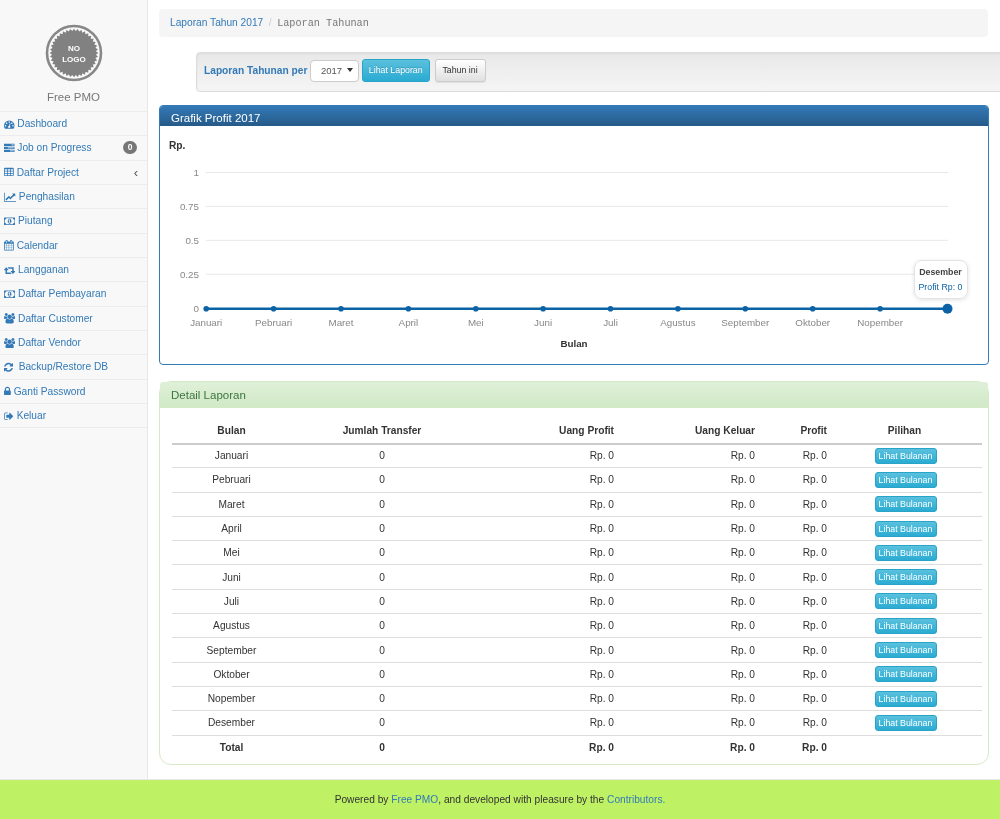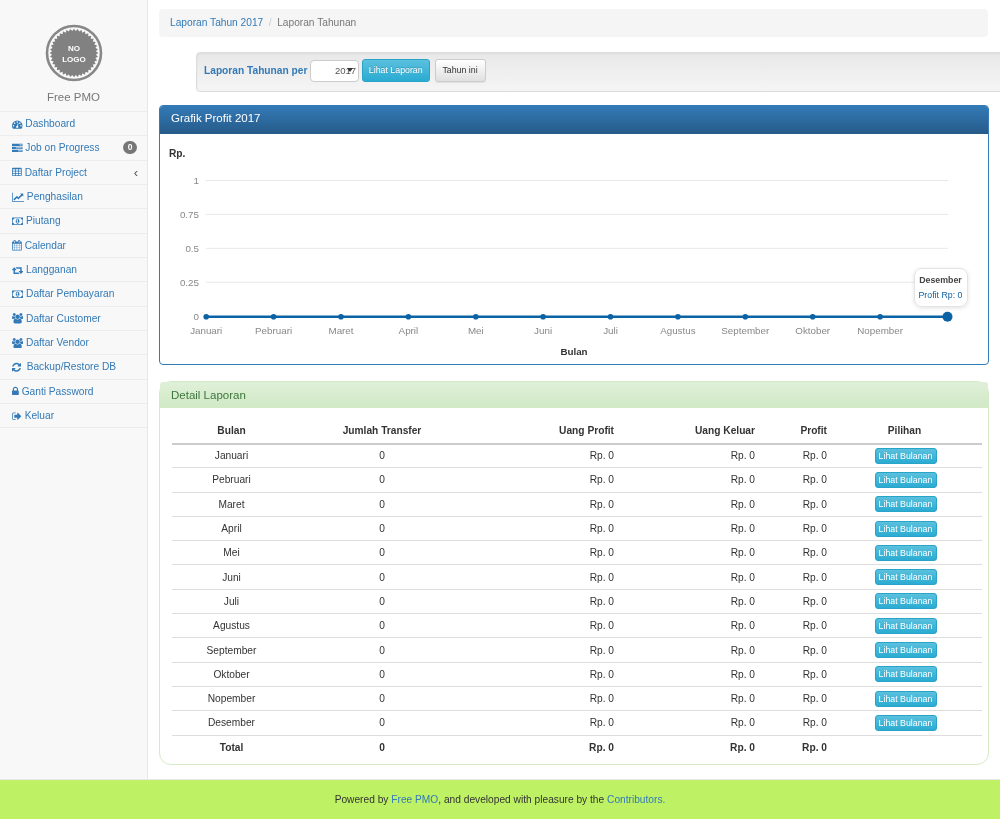--- a/index.html
+++ b/index.html
@@ -6,55 +6,55 @@
   font-family:"Liberation Sans", sans-serif; font-size:10.2px; color:#333; overflow:hidden; }
 a { color:#337ab7; text-decoration:none; }
 
 
 #sidebar { position:absolute; left:0; top:0; width:148px; height:780px;
   background:#f8f8f8; border-right:1px solid #e7e7e7; }
 #logo { text-align:center; padding-top:24px; }
 #brand { text-align:center; color:#777; font-size:11.5px; margin-top:7px; }
 #menu { list-style:none; margin-top:8px; border-top:1px solid #ececec; }
 #menu li { height:24.35px; line-height:24.35px; border-bottom:1px solid #ececec;
-  padding-left:12px; color:#337ab7; font-size:10.2px; white-space:nowrap; position:relative; }
+  padding-left:4px; color:#337ab7; font-size:10.2px; white-space:nowrap; position:relative; }
 .badge { position:absolute; right:10px; top:5px; background:#777; color:#fff;
   font-size:8.5px; font-weight:bold; line-height:13px; padding:0 4.5px; border-radius:8px; }
 .chev { position:absolute; right:9px; top:0; color:#555; font-size:13px; }
 
 
 #bc { position:absolute; left:159px; top:9px; width:829px; height:28px;
   background:#f5f5f5; border-radius:4px; line-height:28px; padding-left:11px; font-size:10.2px; }
 #bc .sep { color:#ccc; padding:0 5.5px; }
-#bc .act { color:#777; }
+#bc .act { color:#777;font-family:Liberation Mono, monospace; }
 
 
 #well { position:absolute; left:159px; top:52px; width:829px; height:40px;
   background:linear-gradient(to bottom,#e8e8e8 0,#f5f5f5 100%);
   border:1px solid #dcdcdc; border-radius:4px; box-shadow:inset 0 1px 3px rgba(0,0,0,.05);margin-left:37px; }
 #well .lbl { position:absolute; left:7px; top:12px; font-weight:bold; color:#337ab7; font-size:10.2px; white-space:nowrap; }
 #well select { position:absolute; left:113px; top:6.5px; width:48.5px; height:22px;
   border:1px solid #ccc; border-radius:4px; background:#fff; font-size:9.5px;
-  font-family:"Liberation Sans", sans-serif; color:#555; padding-left:24px;
+  font-family:"Liberation Sans", sans-serif; color:#555; padding-left:10px;
   -webkit-appearance:none; appearance:none; }
 #well .arrow { position:absolute; left:150px; top:15px; width:0; height:0;
   border-left:3.2px solid transparent; border-right:3.2px solid transparent; border-top:4.2px solid #333; }
 .btn { position:absolute; top:6px; height:23px; line-height:21px; border-radius:3px;
   font-size:8.8px; text-align:center; white-space:nowrap; }
 #btn-lihat { left:164.5px; width:68.5px; color:#fff;
   background:linear-gradient(to bottom,#5bc0de 0,#2aabd2 100%);
   border:1px solid #28a4c9; text-shadow:0 -1px 0 rgba(0,0,0,.2); }
 #btn-tahun { left:237.5px; width:51px; color:#333;
   background:linear-gradient(to bottom,#fff 0,#e0e0e0 100%); border:1px solid #ccc;
   box-shadow:inset 0 1px 0 rgba(255,255,255,.15),0 1px 1px rgba(0,0,0,.075); }
 
 
 #panel1 { position:absolute; left:159px; top:105px; width:830px; height:260px;
   border:1px solid #337ab7; border-radius:4px; background:#fff; }
-#panel1 .hd { height:28px; line-height:24px; padding-left:11px; color:#fff; font-size:11.5px;
+#panel1 .hd { height:20px; line-height:24px; padding-left:11px; color:#fff; font-size:11.5px;
   background:linear-gradient(to bottom,#337ab7 0,#265a88 100%);
   border-radius:3px 3px 0 0; }
 #rp { position:absolute; left:9px; top:14px; font-weight:bold; font-size:10.2px; color:#333; }
 #chart { position:absolute; left:0; top:1px; }
 #tip { position:absolute; left:753.5px; top:133.5px; width:54px; height:39px; white-space:nowrap;
   background:rgba(255,255,255,.95); border:1px solid #e4e4e4; border-radius:8px;
   box-shadow:0 1px 4px rgba(0,0,0,.12); text-align:center; font-size:8.8px; padding-top:6px; }
 #tip .m { font-weight:bold; color:#444; }
 #tip .v { color:#0b62a4; margin-top:5.5px; }
 

